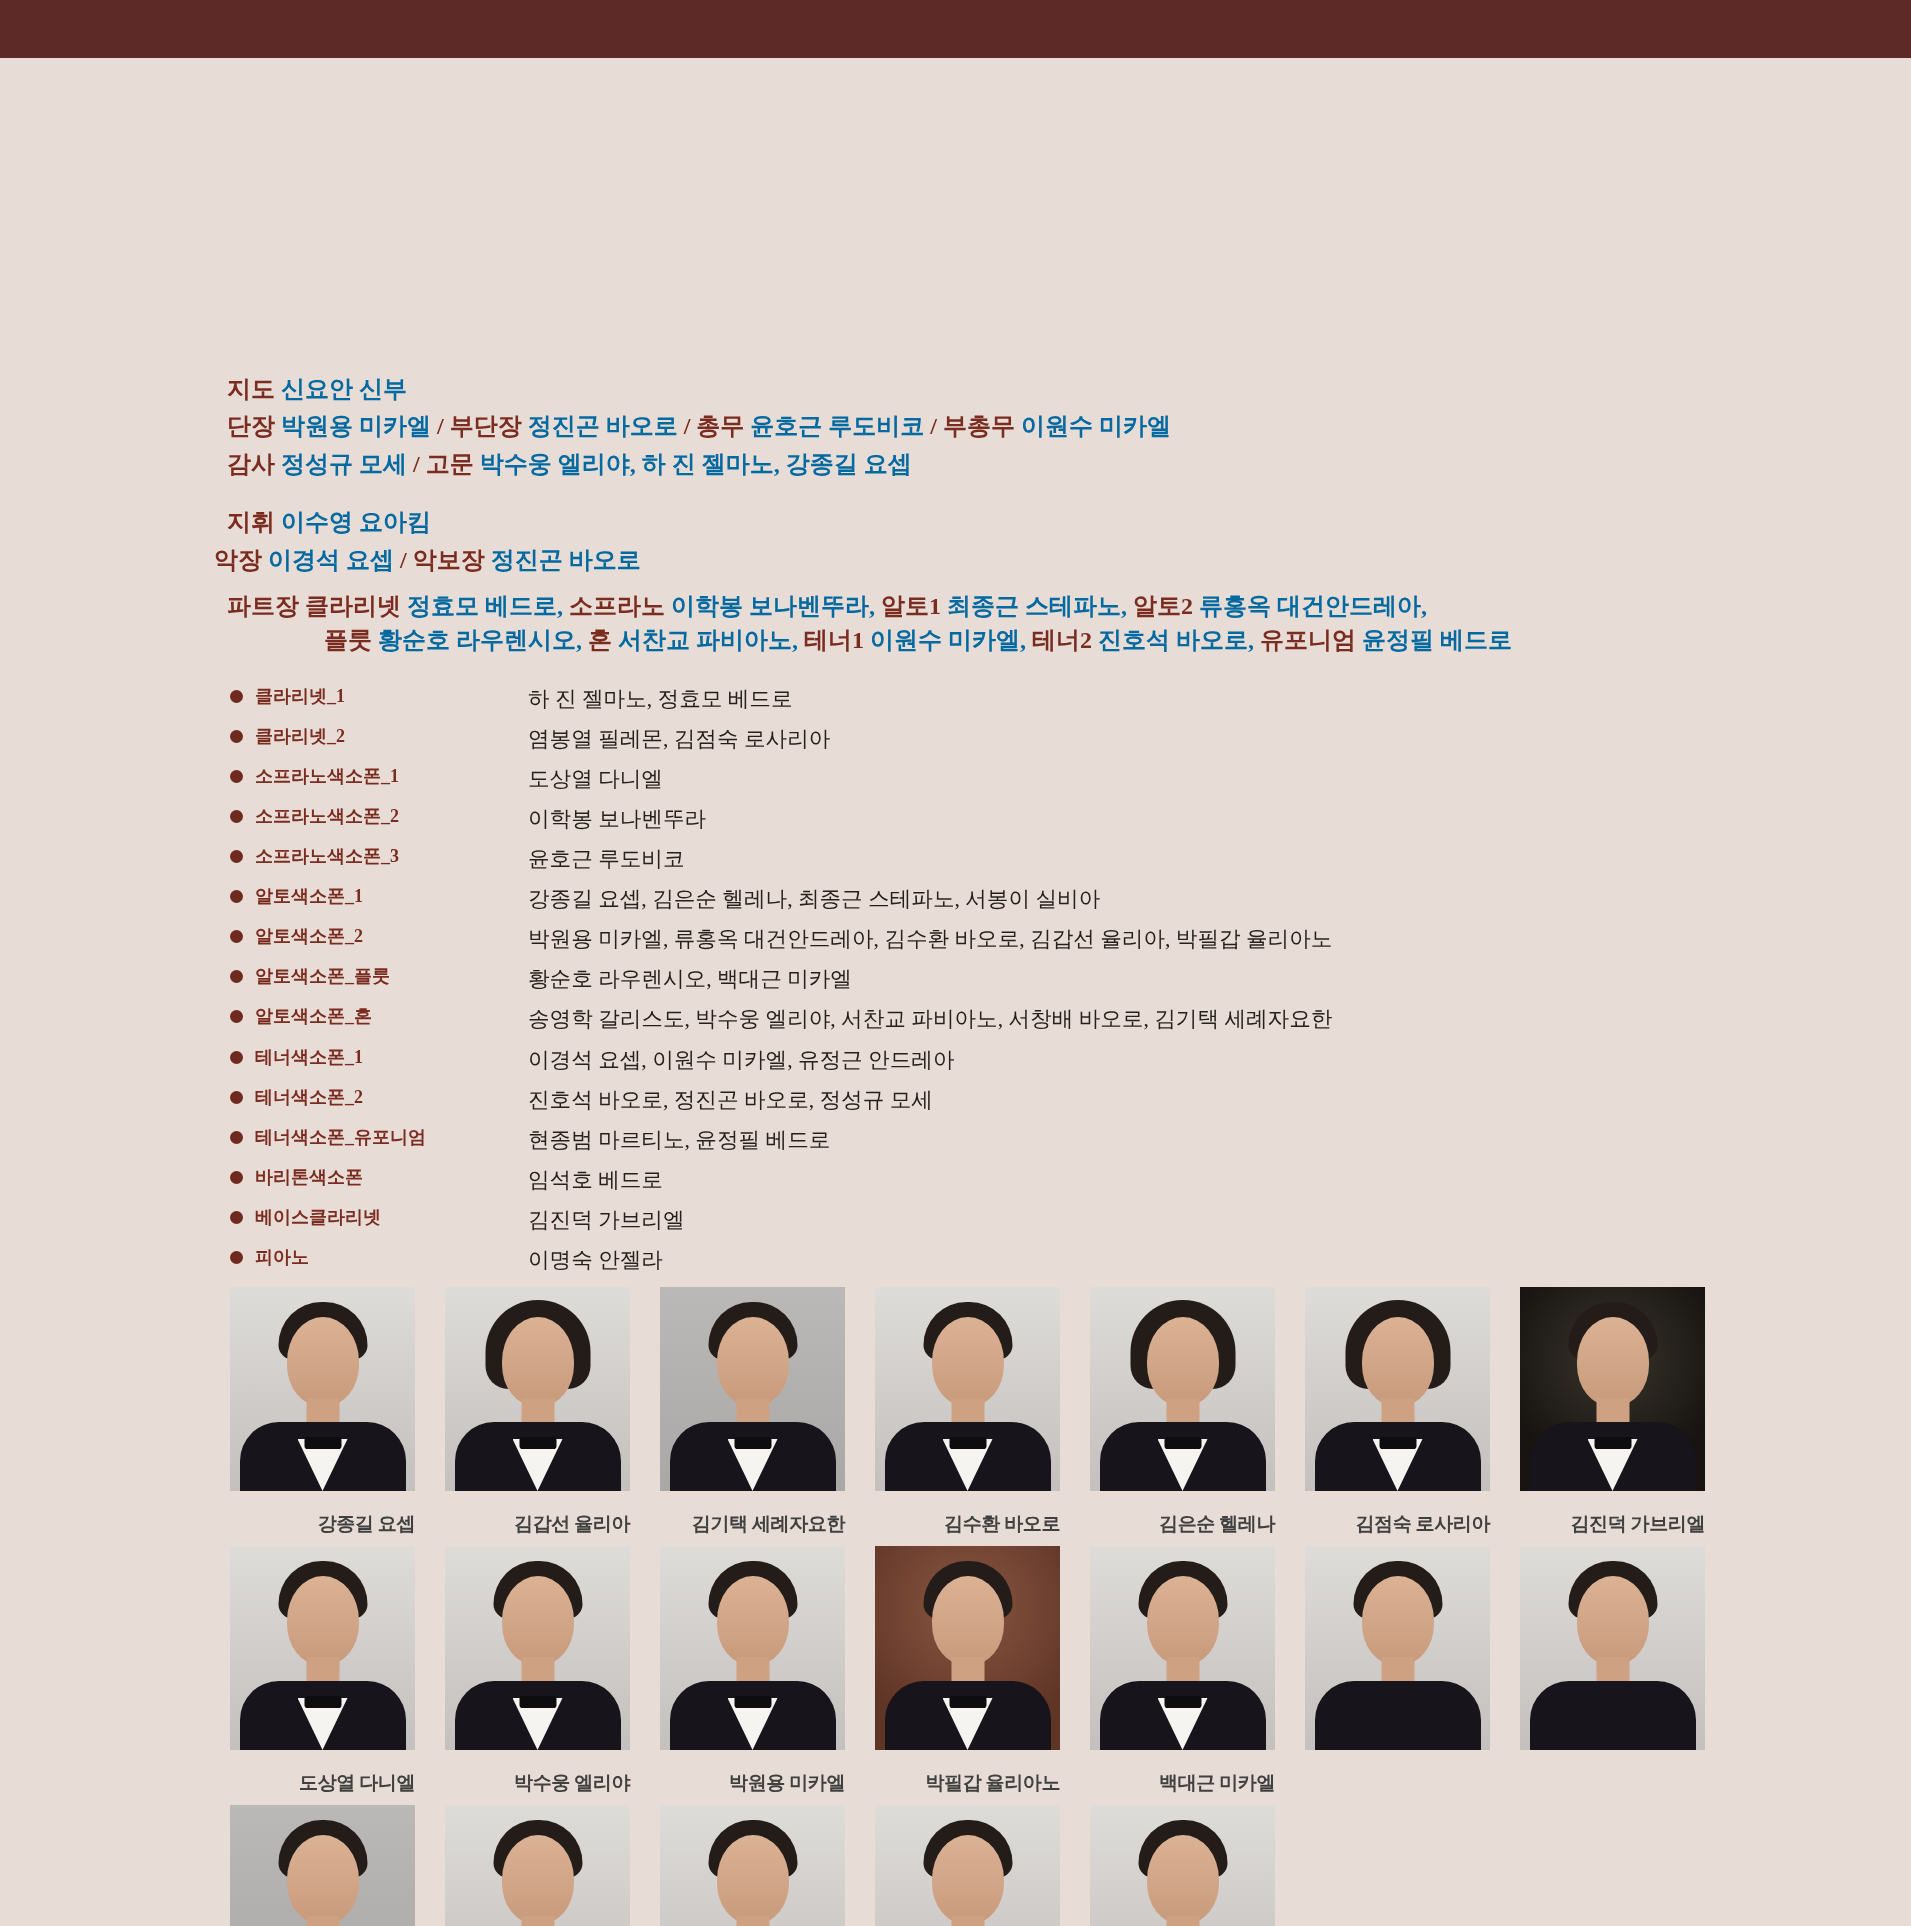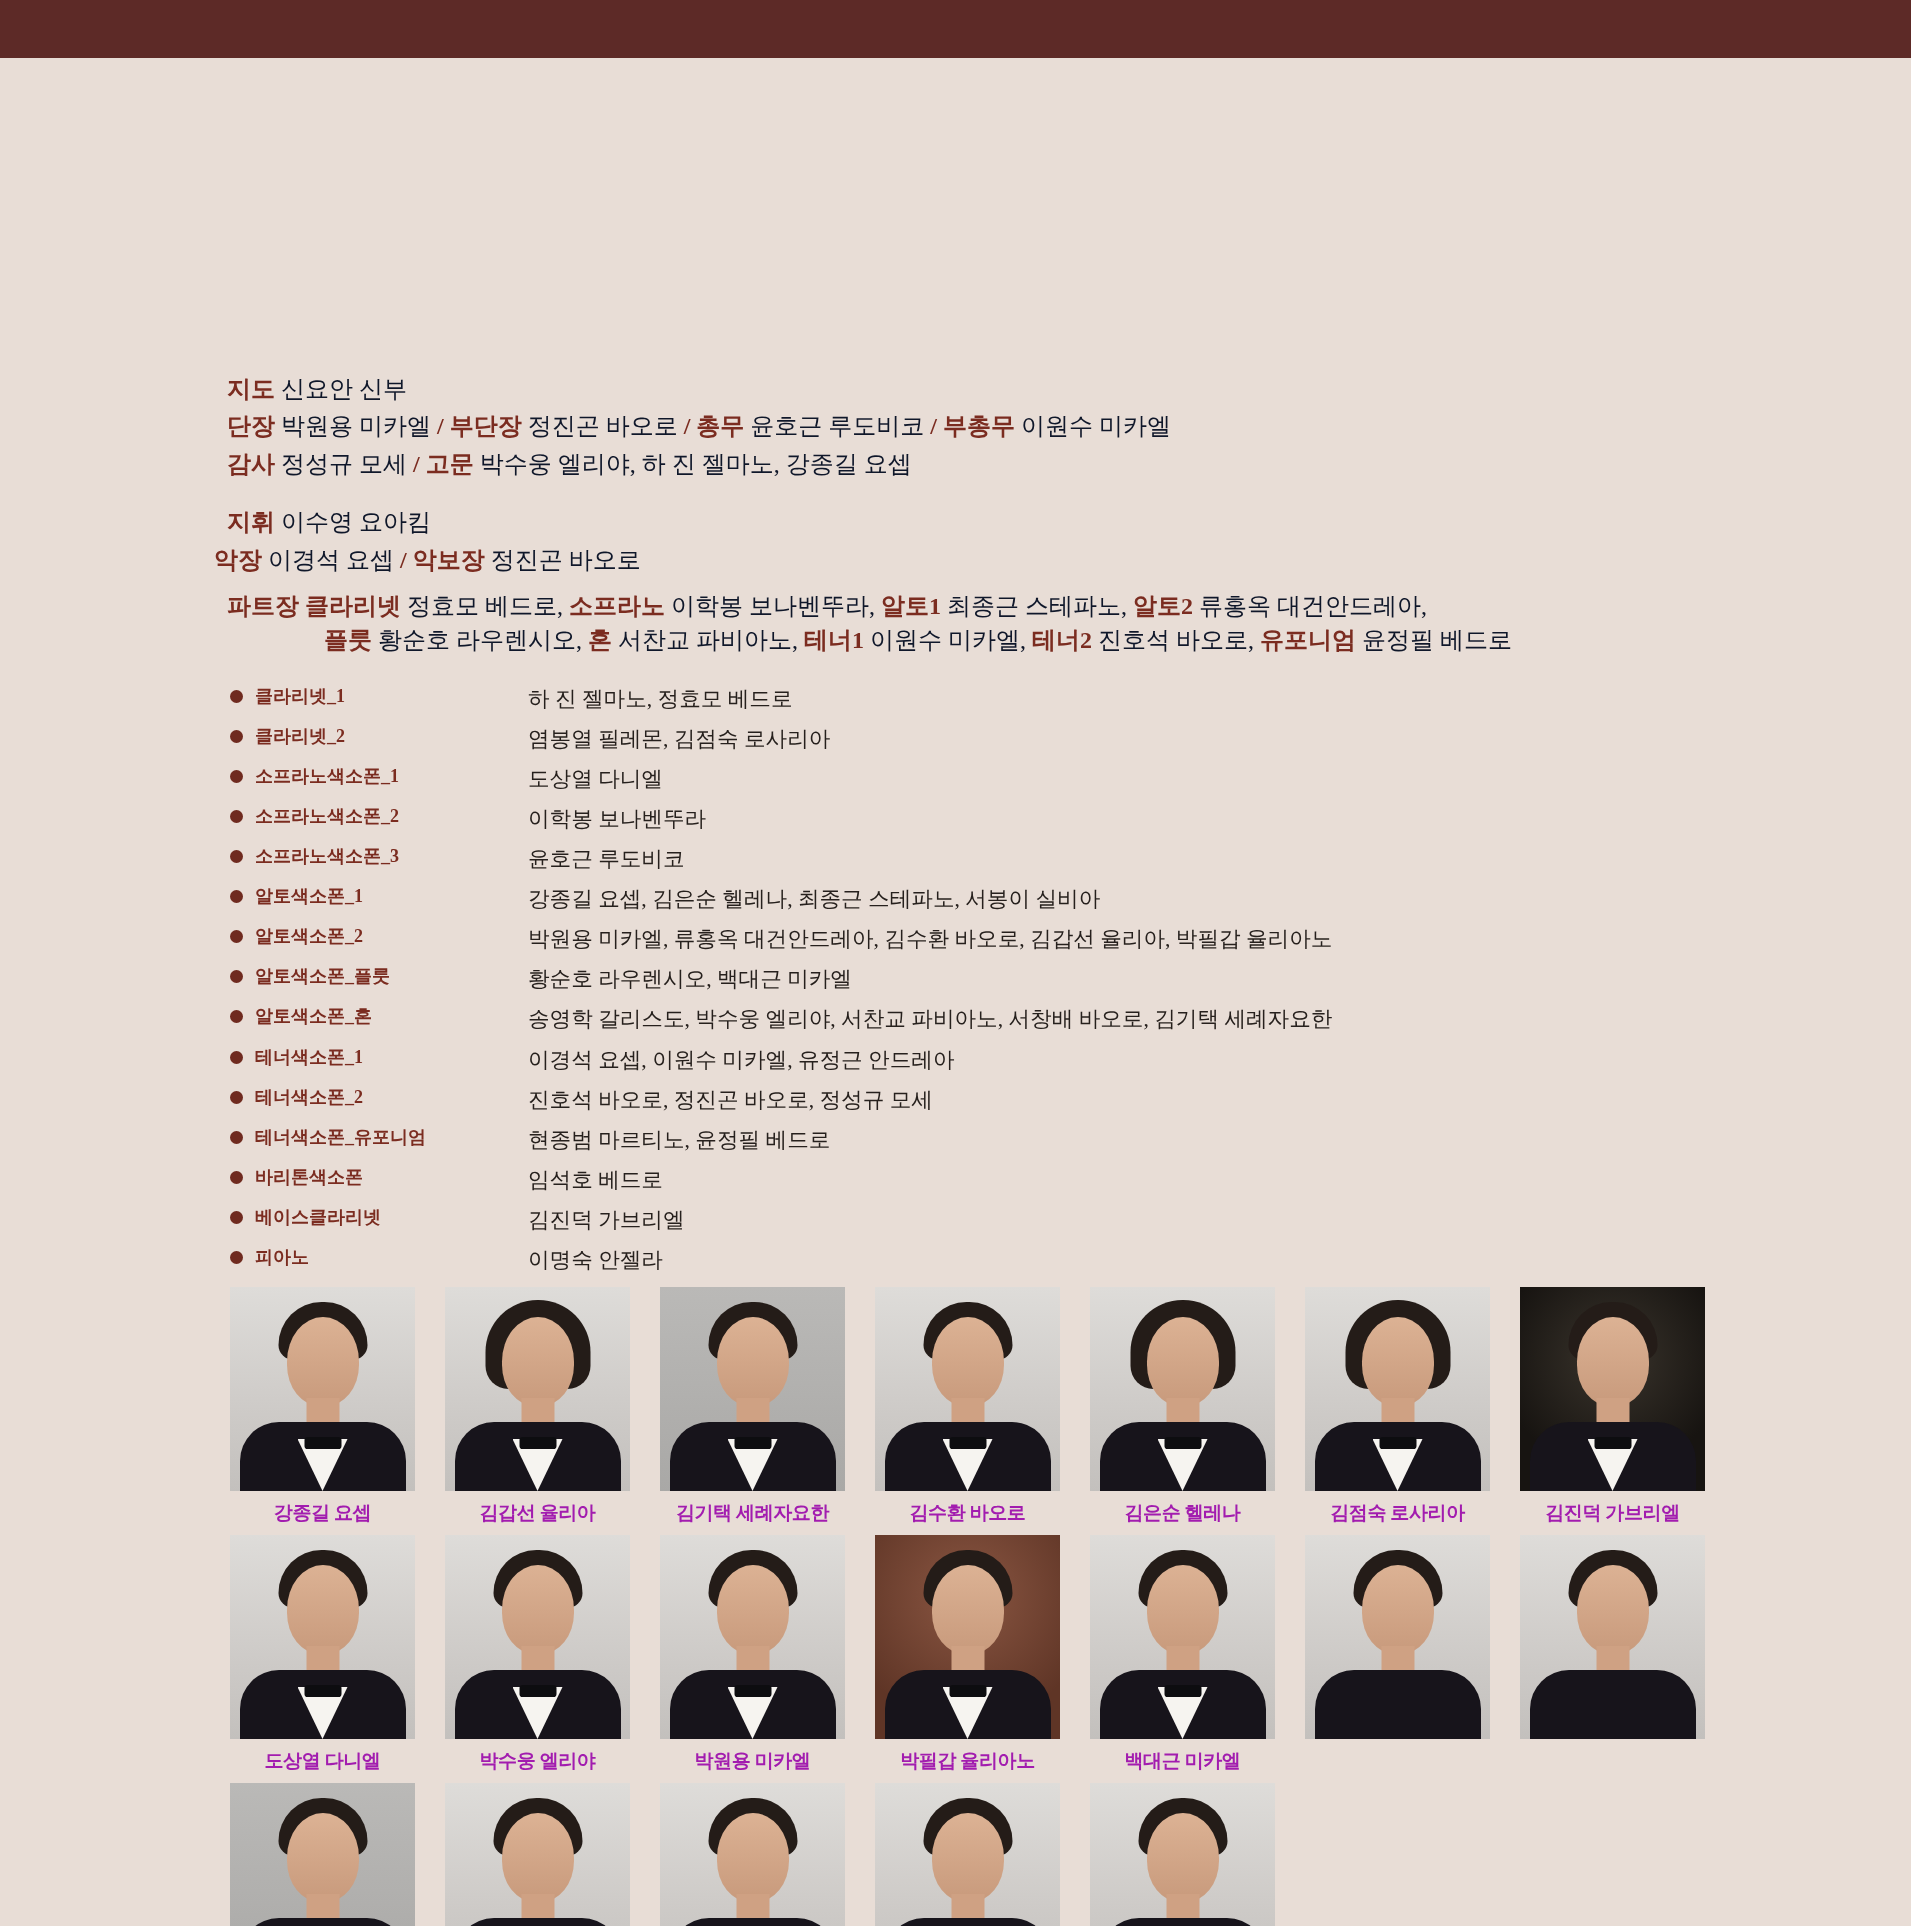--- a/index.html
+++ b/index.html
@@ -5,21 +5,21 @@
   html,body{margin:0;padding:0;}
   body{width:1911px;background:#ffffff;font-family:"Liberation Serif","DejaVu Serif",serif;}
   .page{position:relative;width:1911px;height:2703px;background:#ffffff;overflow:hidden;}
   .top-strip{position:absolute;left:0;top:0;width:1911px;height:58px;background:#5d2a27;}
   .page-body{position:absolute;left:0;top:58px;width:1911px;height:2573px;background:#e8ddd6;}
   .title-bar{position:absolute;left:227px;top:196px;width:1480px;height:83px;background:#5d2a27;
              display:flex;align-items:center;justify-content:center;}
   .title-bar span{color:#f6f1ea;font-size:45px;font-weight:700;letter-spacing:2.3px;white-space:nowrap;}
   .role-line{position:absolute;left:227px;white-space:nowrap;font-size:24px;line-height:1.2;}
   .seg-r{color:#7b2c20;font-weight:600;}
-  .seg-k{color:#0f172a;font-weight:400;}
+  .seg-k{color:#0369a1;font-weight:700;}
   .roster-item{position:absolute;left:230px;width:1579px;height:40px;}
   .roster-item .bullet{position:absolute;left:0;top:6.2px;width:13px;height:13px;border-radius:50%;background:#6f2a1f;}
   .roster-item .rlabel{position:absolute;left:25px;top:0;font-size:18px;color:#7b2c20;font-weight:600;white-space:nowrap;}
   .roster-item .rnames{position:absolute;left:298px;top:0;font-size:21.6px;color:#26201d;white-space:nowrap;}
   .photo-grid{position:absolute;left:230px;top:1229px;display:grid;
               grid-template-columns:repeat(7,185px);column-gap:30px;row-gap:12px;}
   .card{position:relative;width:185px;}
   .photo{position:relative;width:185px;height:204px;overflow:hidden;}
   .tone-light{background:linear-gradient(180deg,#dedcd9 0%,#cfccc9 55%,#c3c0bd 100%);}
   .tone-gray{background:linear-gradient(180deg,#bab9b7 0%,#a9a8a6 100%);}
@@ -30,22 +30,22 @@
   .w .hair{width:105px;height:89px;border-radius:52px 52px 23px 23px;top:13px;}
   .face{position:absolute;top:30px;left:50%;transform:translateX(-50%);width:72px;height:89px;
         background:linear-gradient(180deg,#dcb294,#c89a7c);border-radius:50% 50% 46% 46%;}
   .neck{position:absolute;top:111px;left:50%;transform:translateX(-50%);width:33px;height:32px;background:#cfa183;}
   .suit{position:absolute;bottom:0;left:50%;transform:translateX(-50%);width:166px;height:69px;
         background:#17141b;border-radius:39px 39px 0 0;}
   .shirt{position:absolute;bottom:0;left:50%;transform:translateX(-50%);width:50px;height:52px;
          background:#f6f4f0;clip-path:polygon(0 0,100% 0,50% 100%);}
   .bow{position:absolute;bottom:42px;left:50%;transform:translateX(-50%);width:37px;height:11.6px;
        background:#0d0d10;border-radius:3.1px;}
-  .caption{margin-top:9px;height:23px;text-align:center;font-size:19px;font-weight:700;
-           color:#a21caf;letter-spacing:-0.4px;white-space:nowrap;}
+  .caption{margin-top:20px;height:23px;text-align:right;font-size:19px;font-weight:700;
+           color:#404040;letter-spacing:-0.4px;white-space:nowrap;}
 </style>
 </head>
 <body>
 
 <div class="page">
   <div class="top-strip"></div>
   <div class="page-body">
     <div id="roles">
         <div class="role-line" style="top: 317px; left: 227px;"><span class="seg-r">지도 </span><span class="seg-k">신요안 신부</span></div>
         <div class="role-line" style="top: 354px; left: 227px;"><span class="seg-r">단장 </span><span class="seg-k">박원용 미카엘 </span><span class="seg-r">/ 부단장 </span><span class="seg-k">정진곤 바오로 </span><span class="seg-r">/ 총무 </span><span class="seg-k">윤호근 루도비코 </span><span class="seg-r">/ 부총무 </span><span class="seg-k">이원수 미카엘</span></div>

